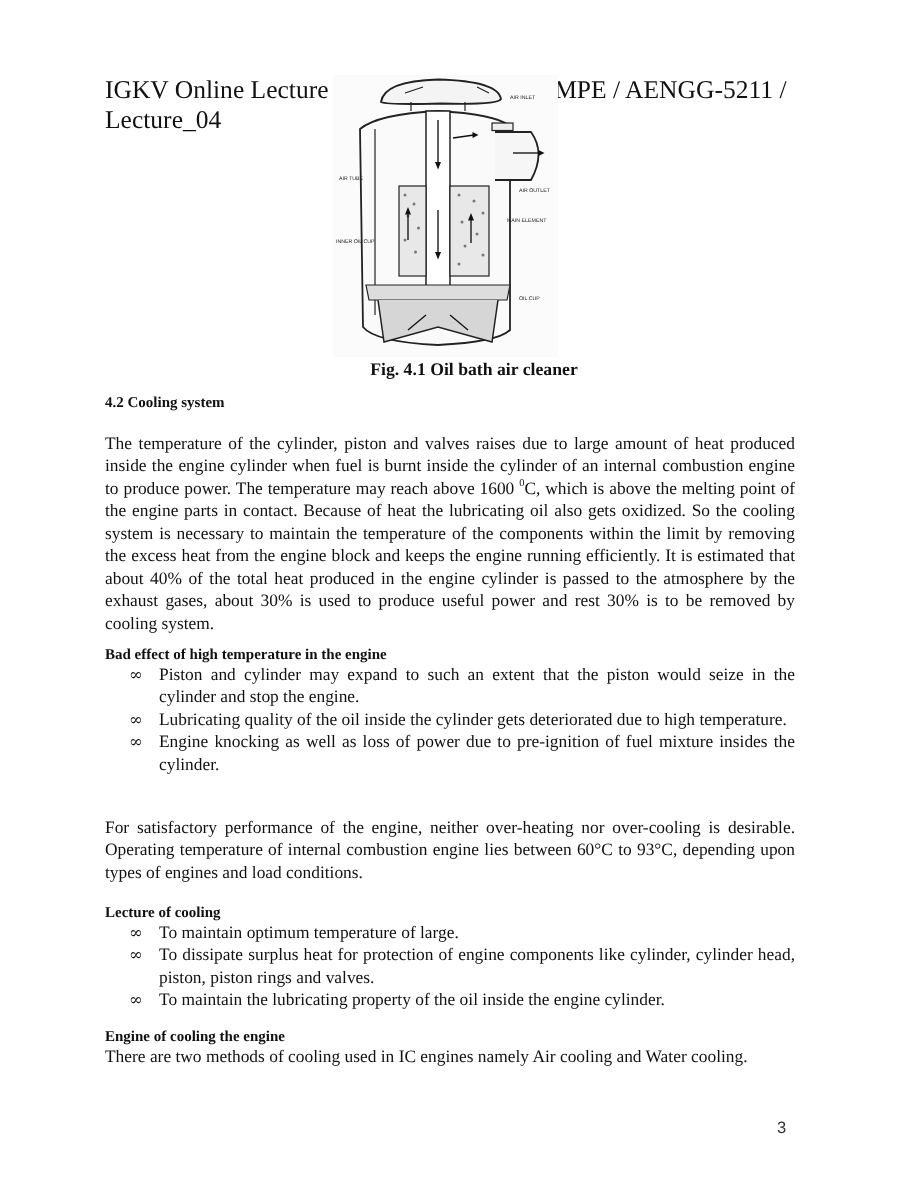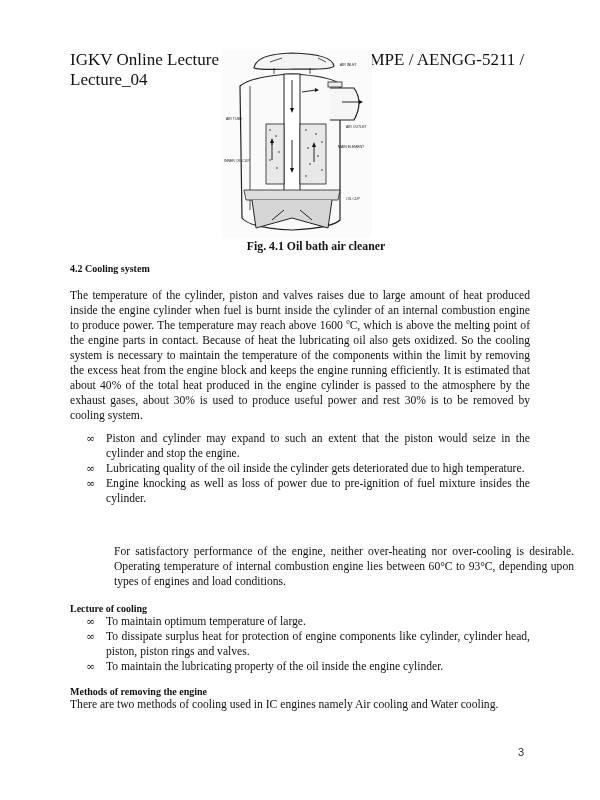--- a/index.html
+++ b/index.html
@@ -110,39 +110,40 @@
   </div>
 
   <div class="caption">Fig. 4.1 Oil bath air cleaner</div>
 
   <div class="section" style="top:263px;">
     <div class="h">4.2 Cooling system</div>
     <p style="margin-top:14px;"><span>The temperature of the cylinder, piston and valves raises due to large amount of heat produced inside the engine cylinder when fuel is burnt inside the cylinder of an internal combustion engine to produce power. The temperature may reach above 1600 </span><sup>0</sup><span>C, which is above the melting point of the engine parts in contact. Because of heat the lubricating oil also gets oxidized. So the cooling system is necessary to maintain the temperature of the components within the limit by removing the excess heat from the engine block and keeps the engine running efficiently. It is estimated that about 40% of the total heat produced in the engine cylinder is passed to the atmosphere by the exhaust gases, about 30% is used to produce useful power and rest 30% is to be removed by cooling system.</span></p>
   </div>
 
   <div class="section" style="top:431px;">
+    <div class="h">Bad effect of high temperature in the engine</div>
     <ul>
       <li><span class="bullet">∞</span><span>Piston and cylinder may expand to such an extent that the piston would seize in the cylinder and stop the engine.</span></li>
       <li><span class="bullet">∞</span><span>Lubricating quality of the oil inside the cylinder gets deteriorated due to high temperature.</span></li>
       <li><span class="bullet">∞</span><span>Engine knocking as well as loss of power due to pre-ignition of fuel mixture insides the cylinder.</span></li>
     </ul>
   </div>
 
-  <div class="section" style="top:544px;margin-left:44px;">
+  <div class="section" style="top:544px;">
     <p>For satisfactory performance of the engine, neither over-heating nor over-cooling is desirable. Operating temperature of internal combustion engine lies between 60°C to 93°C, depending upon types of engines and load conditions.</p>
   </div>
 
   <div class="section" style="top:603px;">
     <div class="h">Lecture of cooling</div>
     <ul>
       <li><span class="bullet">∞</span><span>To maintain optimum temperature of large.</span></li>
       <li><span class="bullet">∞</span><span>To dissipate surplus heat for protection of engine components like cylinder, cylinder head, piston, piston rings and valves.</span></li>
       <li><span class="bullet">∞</span><span>To maintain the lubricating property of the oil inside the engine cylinder.</span></li>
     </ul>
   </div>
 
   <div class="section" style="top:686px;">
-    <div class="h">Methods of removing the engine</div>
+    <div class="h">Engine of cooling the engine</div>
     <p>There are two methods of cooling used in IC engines namely Air cooling and Water cooling.</p>
   </div>
 
   <div class="pagenum">3</div>
 </div>
 
 </body></html>

